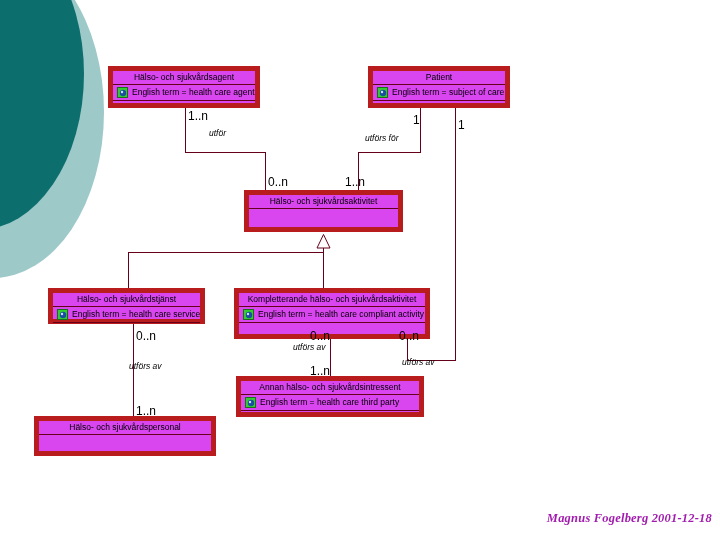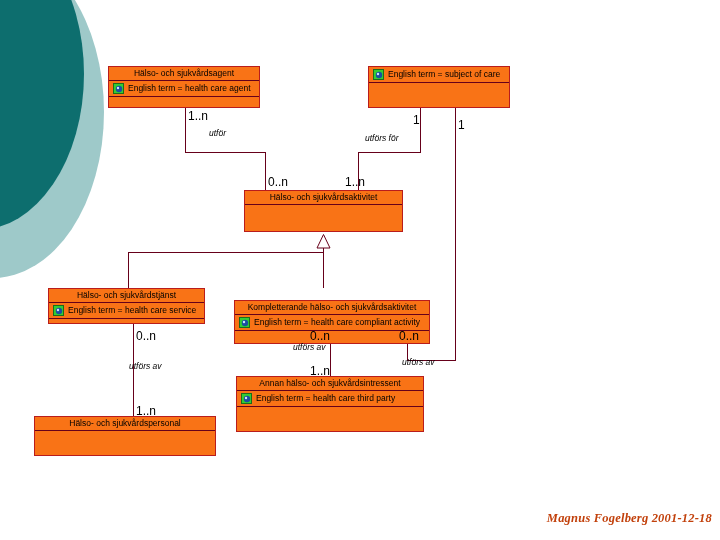--- a/index.html
+++ b/index.html
@@ -13,22 +13,22 @@
   #slide{position:absolute;left:0;top:0;width:720px;height:540px;overflow:hidden;background:#fff;}
 
   
   .deco{position:absolute;border-radius:50%;}
   #deco-light{left:-118px;top:-54px;width:222px;height:332px;background:#9ec9c9;}
   #deco-dark{left:-128px;top:-82px;width:212px;height:312px;background:#0d6e6e;}
 
   
   .umlbox{
     position:absolute;
-    background:#f97316;
-    border:1px solid #b91c1c;
+    background:#d946ef;
+    border:5px solid #b91c1c;
     box-sizing:border-box;
     z-index:5;
   }
   .umlbox .row{
     box-sizing:border-box;
     border-bottom:1px solid #66001a;
     font-size:8.5px;
     color:#000;
     line-height:1.1;
     padding:2px 3px;
@@ -59,21 +59,21 @@
   }
 
   
   .tri{position:absolute;z-index:4;}
 
   
   #signature{
     position:absolute;right:8px;bottom:14px;
     font-family:"Liberation Serif", serif;
     font-style:italic;font-weight:bold;
-    font-size:12.5px;color:#c2410c;
+    font-size:12.5px;color:#a21caf;
     letter-spacing:0.2px;
     white-space:nowrap;
   }
 </style>
 </head>
 <body>
 
 <div id="slide">
 
   <div class="deco" id="deco-light"></div>
@@ -112,20 +112,21 @@
           <circle cx="6" cy="6" r="3.2" fill="#1a4fa0"></circle>
           <circle cx="5" cy="5" r="1.2" fill="#cfe3ff"></circle>
         </svg>
       </span>
       <span>English term = health care agent</span>
     </div>
     <div class="row empty"></div>
   </div>
 
   <div class="umlbox" style="left:368px;top:66px;width:142px;height:42px;">
+    <div class="row title">Patient</div>
     <div class="row attr">
       <span class="propicon">
         <svg width="11" height="11" viewBox="0 0 11 11">
           <rect x="0" y="0" width="11" height="11" fill="#1c6b1c"></rect>
           <rect x="1" y="1" width="9" height="9" fill="#33cc33"></rect>
           <circle cx="6" cy="6" r="3.2" fill="#1a4fa0"></circle>
           <circle cx="5" cy="5" r="1.2" fill="#cfe3ff"></circle>
         </svg>
       </span>
       <span>English term = subject of care</span>
@@ -147,37 +148,37 @@
           <rect x="1" y="1" width="9" height="9" fill="#33cc33"></rect>
           <circle cx="6" cy="6" r="3.2" fill="#1a4fa0"></circle>
           <circle cx="5" cy="5" r="1.2" fill="#cfe3ff"></circle>
         </svg>
       </span>
       <span>English term = health care service</span>
     </div>
     <div class="row empty" style="height:9px;"></div>
   </div>
 
-  <div class="umlbox" style="left:234px;top:300px;width:196px;height:44px;">
+  <div class="umlbox" style="left:234px;top:288px;width:196px;height:51px;">
     <div class="row title">Kompletterande hälso- och sjukvårdsaktivitet</div>
     <div class="row attr">
       <span class="propicon">
         <svg width="11" height="11" viewBox="0 0 11 11">
           <rect x="0" y="0" width="11" height="11" fill="#1c6b1c"></rect>
           <rect x="1" y="1" width="9" height="9" fill="#33cc33"></rect>
           <circle cx="6" cy="6" r="3.2" fill="#1a4fa0"></circle>
           <circle cx="5" cy="5" r="1.2" fill="#cfe3ff"></circle>
         </svg>
       </span>
       <span>English term = health care compliant activity</span>
     </div>
     <div class="row empty" style="height:9px;"></div>
   </div>
 
-  <div class="umlbox" style="left:236px;top:376px;width:188px;height:56px;">
+  <div class="umlbox" style="left:236px;top:376px;width:188px;height:41px;">
     <div class="row title">Annan hälso- och sjukvårdsintressent</div>
     <div class="row attr">
       <span class="propicon">
         <svg width="11" height="11" viewBox="0 0 11 11">
           <rect x="0" y="0" width="11" height="11" fill="#1c6b1c"></rect>
           <rect x="1" y="1" width="9" height="9" fill="#33cc33"></rect>
           <circle cx="6" cy="6" r="3.2" fill="#1a4fa0"></circle>
           <circle cx="5" cy="5" r="1.2" fill="#cfe3ff"></circle>
         </svg>
       </span>

